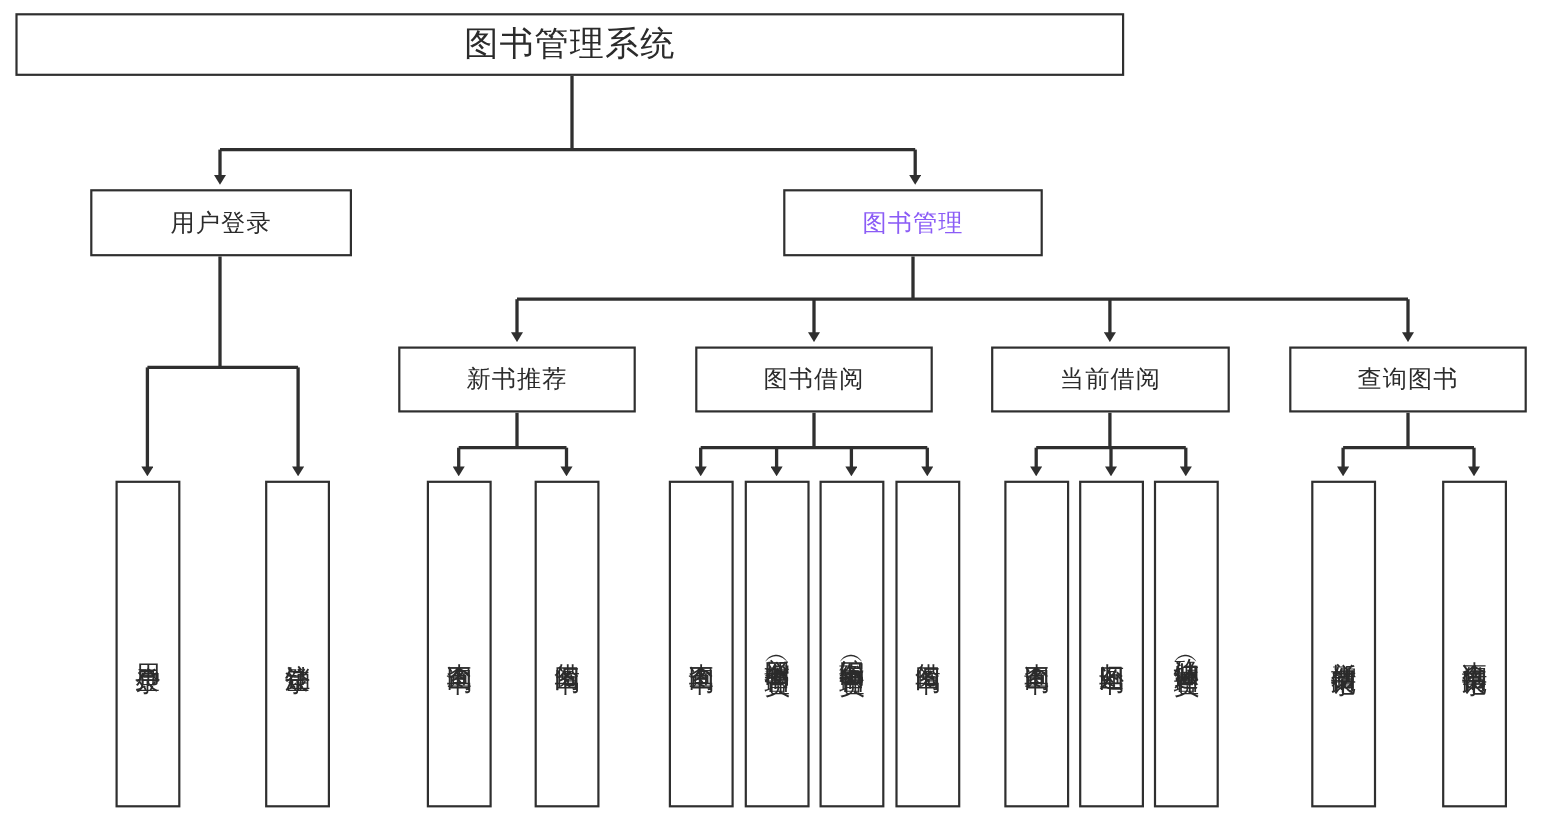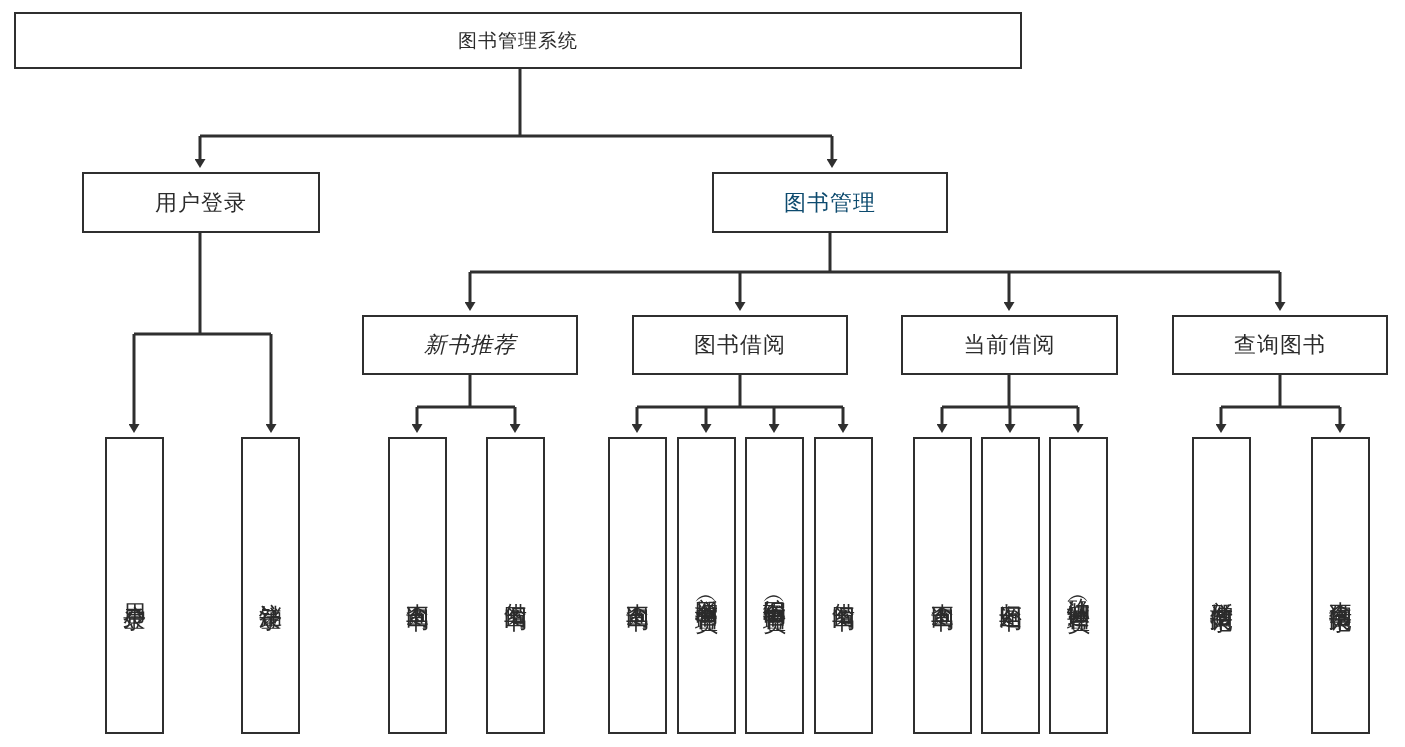--- a/index.html
+++ b/index.html
@@ -32,21 +32,21 @@
   .node.leaf .label{
     writing-mode:vertical-rl;
     text-orientation:upright;
     font-size:23px;
     line-height:1.18;
     letter-spacing:2px;
     white-space:nowrap;
     text-align:start;
     padding-top:6px;
   }
-  .node.root .label{font-size:19px;}
+  .node.root .label{font-size:31px;}
 
   #watermark{
     position:absolute;
     right:12px;
     bottom:6px;
     font-size:17px;
     color:#9a9a9a;
     white-space:nowrap;
     letter-spacing:0.5px;
   }
@@ -107,24 +107,24 @@
   </svg>
 
   <div class="node root" style="left: 14px; top: 12px; width: 1008px; height: 57px; border-color: rgb(47, 47, 47); background: rgb(255, 255, 255);">
     <span class="label" style="color: rgb(43, 43, 43);">图书管理系统</span>
   </div>
 
   <div class="node" style="left: 82px; top: 172px; width: 238px; height: 61px; border-color: rgb(47, 47, 47); background: rgb(255, 255, 255);">
     <span class="label" style="color: rgb(43, 43, 43);">用户登录</span>
   </div>
   <div class="node" style="left: 712px; top: 172px; width: 236px; height: 61px; border-color: rgb(47, 47, 47); background: rgb(255, 255, 255);">
-    <span class="label" style="color: #0c4a6e;">图书管理</span>
+    <span class="label" style="color: #8b5cf6;">图书管理</span>
   </div>
 
-  <div class="node" style="left: 362px; top: 315px; width: 216px; height: 60px; border-color: rgb(47, 47, 47); background: rgb(255, 255, 255); font-style: italic;">
+  <div class="node" style="left: 362px; top: 315px; width: 216px; height: 60px; border-color: rgb(47, 47, 47); background: rgb(255, 255, 255);">
     <span class="label" style="color: rgb(43, 43, 43);">新书推荐</span>
   </div>
   <div class="node" style="left: 632px; top: 315px; width: 216px; height: 60px; border-color: rgb(47, 47, 47); background: rgb(255, 255, 255);">
     <span class="label" style="color: rgb(43, 43, 43);">图书借阅</span>
   </div>
   <div class="node" style="left: 901px; top: 315px; width: 217px; height: 60px; border-color: rgb(47, 47, 47); background: rgb(255, 255, 255);">
     <span class="label" style="color: rgb(43, 43, 43);">当前借阅</span>
   </div>
   <div class="node" style="left: 1172px; top: 315px; width: 216px; height: 60px; border-color: rgb(47, 47, 47); background: rgb(255, 255, 255);">
     <span class="label" style="color: rgb(43, 43, 43);">查询图书</span>

